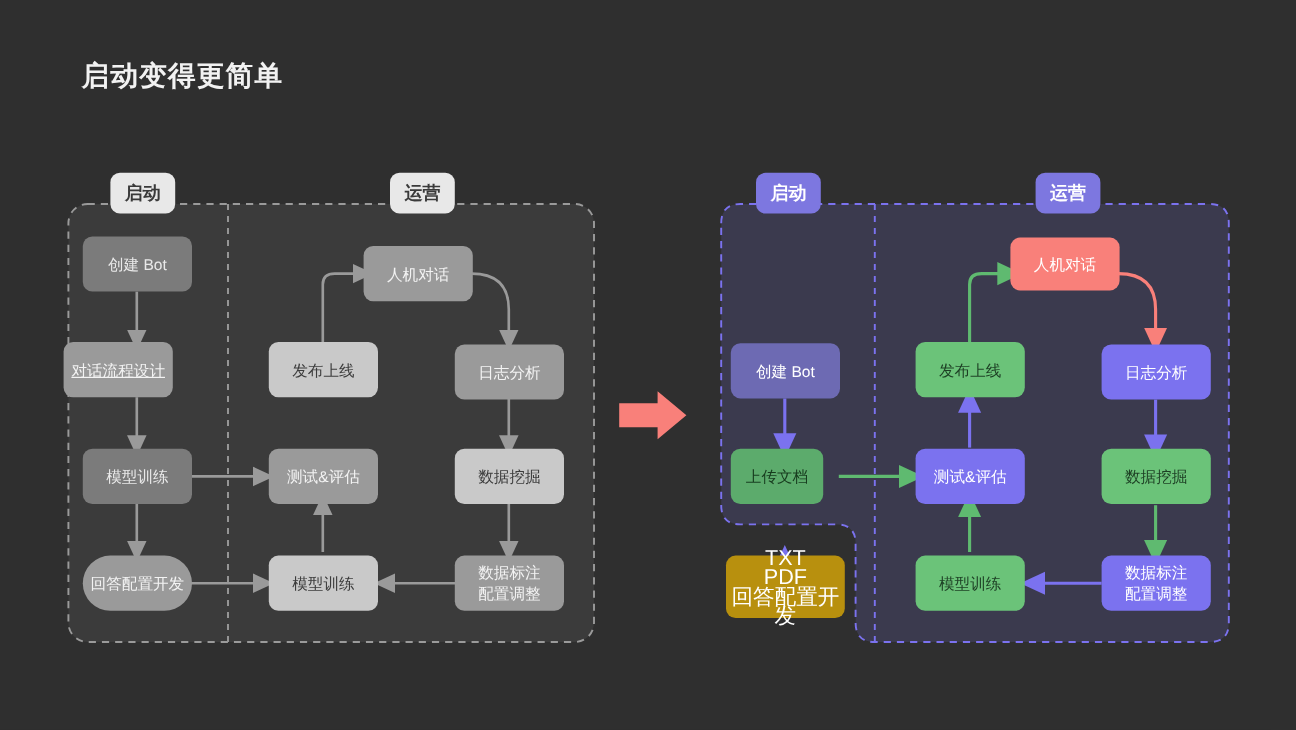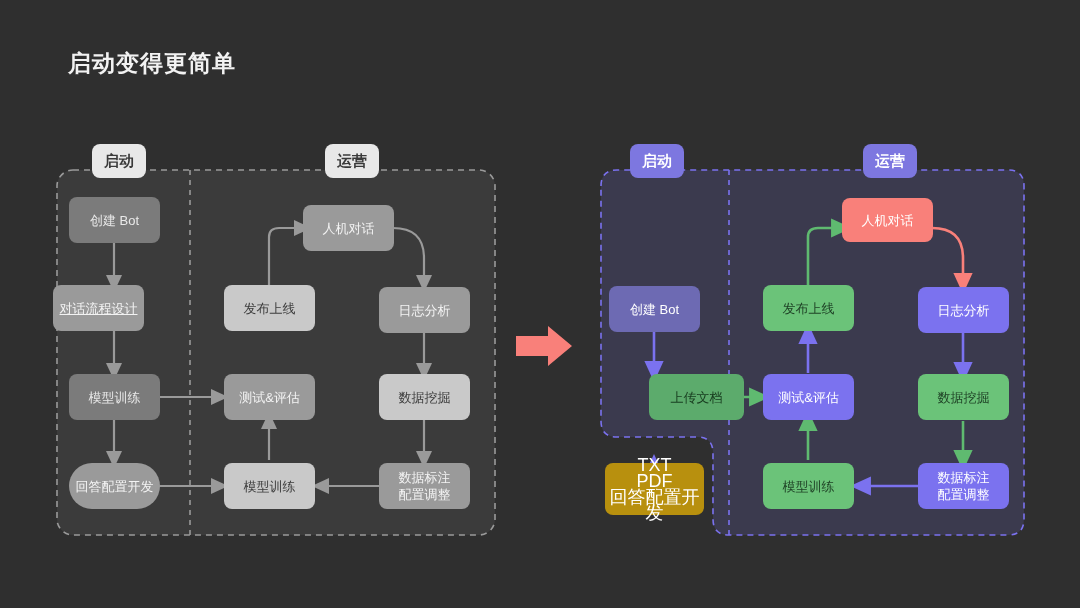--- a/index.html
+++ b/index.html
@@ -173,21 +173,21 @@
   </svg>
 
   <div class="panel">
     <div class="badge violet" style="left:630px;top:144px;">启动</div>
     <div class="badge violet" style="left:863px;top:144px;">运营</div>
 
     <div class="node violet" style="left:609px;top:286px;width:91px;height:46px;">
       <span class="ln">创建 Bot</span>
       </div>
 
-    <div class="node green" style="left:609px;top:374px;width:95px;height:46px;margin-left:40px;">
+    <div class="node green" style="left:609px;top:374px;width:77px;height:46px;">
       <span class="ln">上传文档</span>
       </div>
 
     <div class="node gold" style="left:605px;top:463px;width:99px;height:52px;">
       <span class="ln">TXT</span>
       <span class="ln">PDF</span>
       <span class="ln">回答配置开发</span>
       </div>
 
     <div class="node green-b" style="left:763px;top:285px;width:91px;height:46px;">

